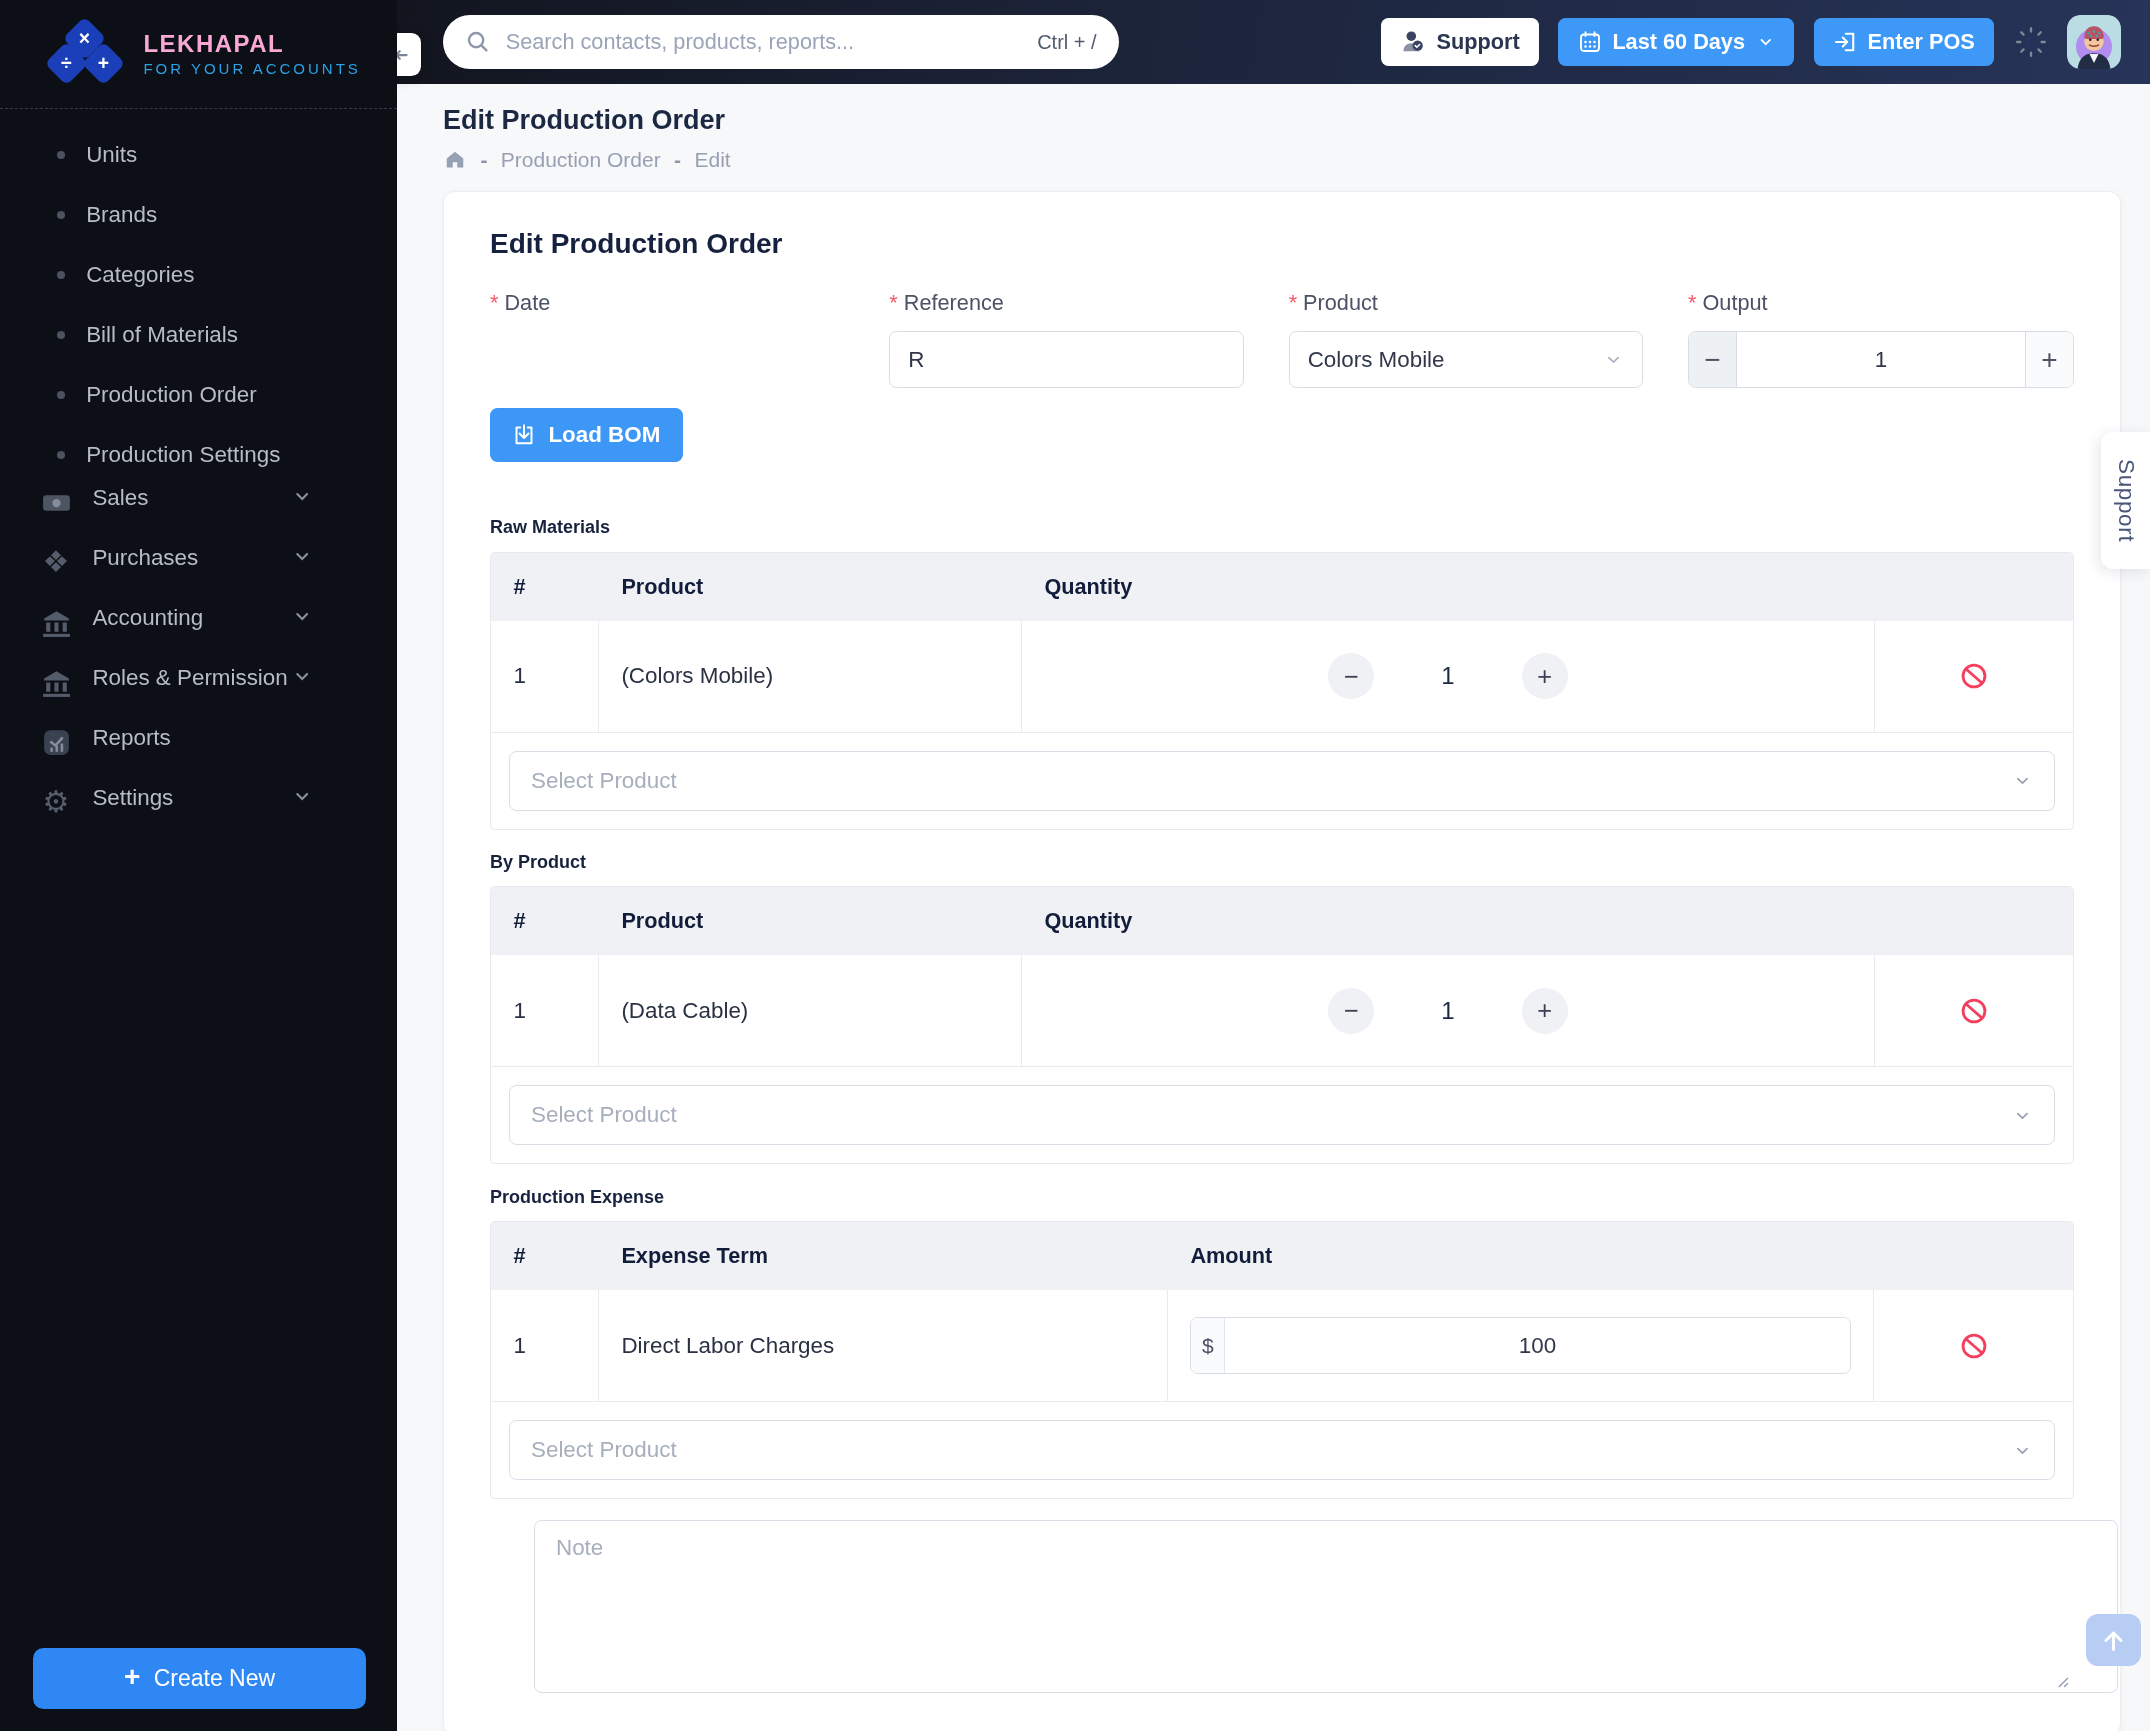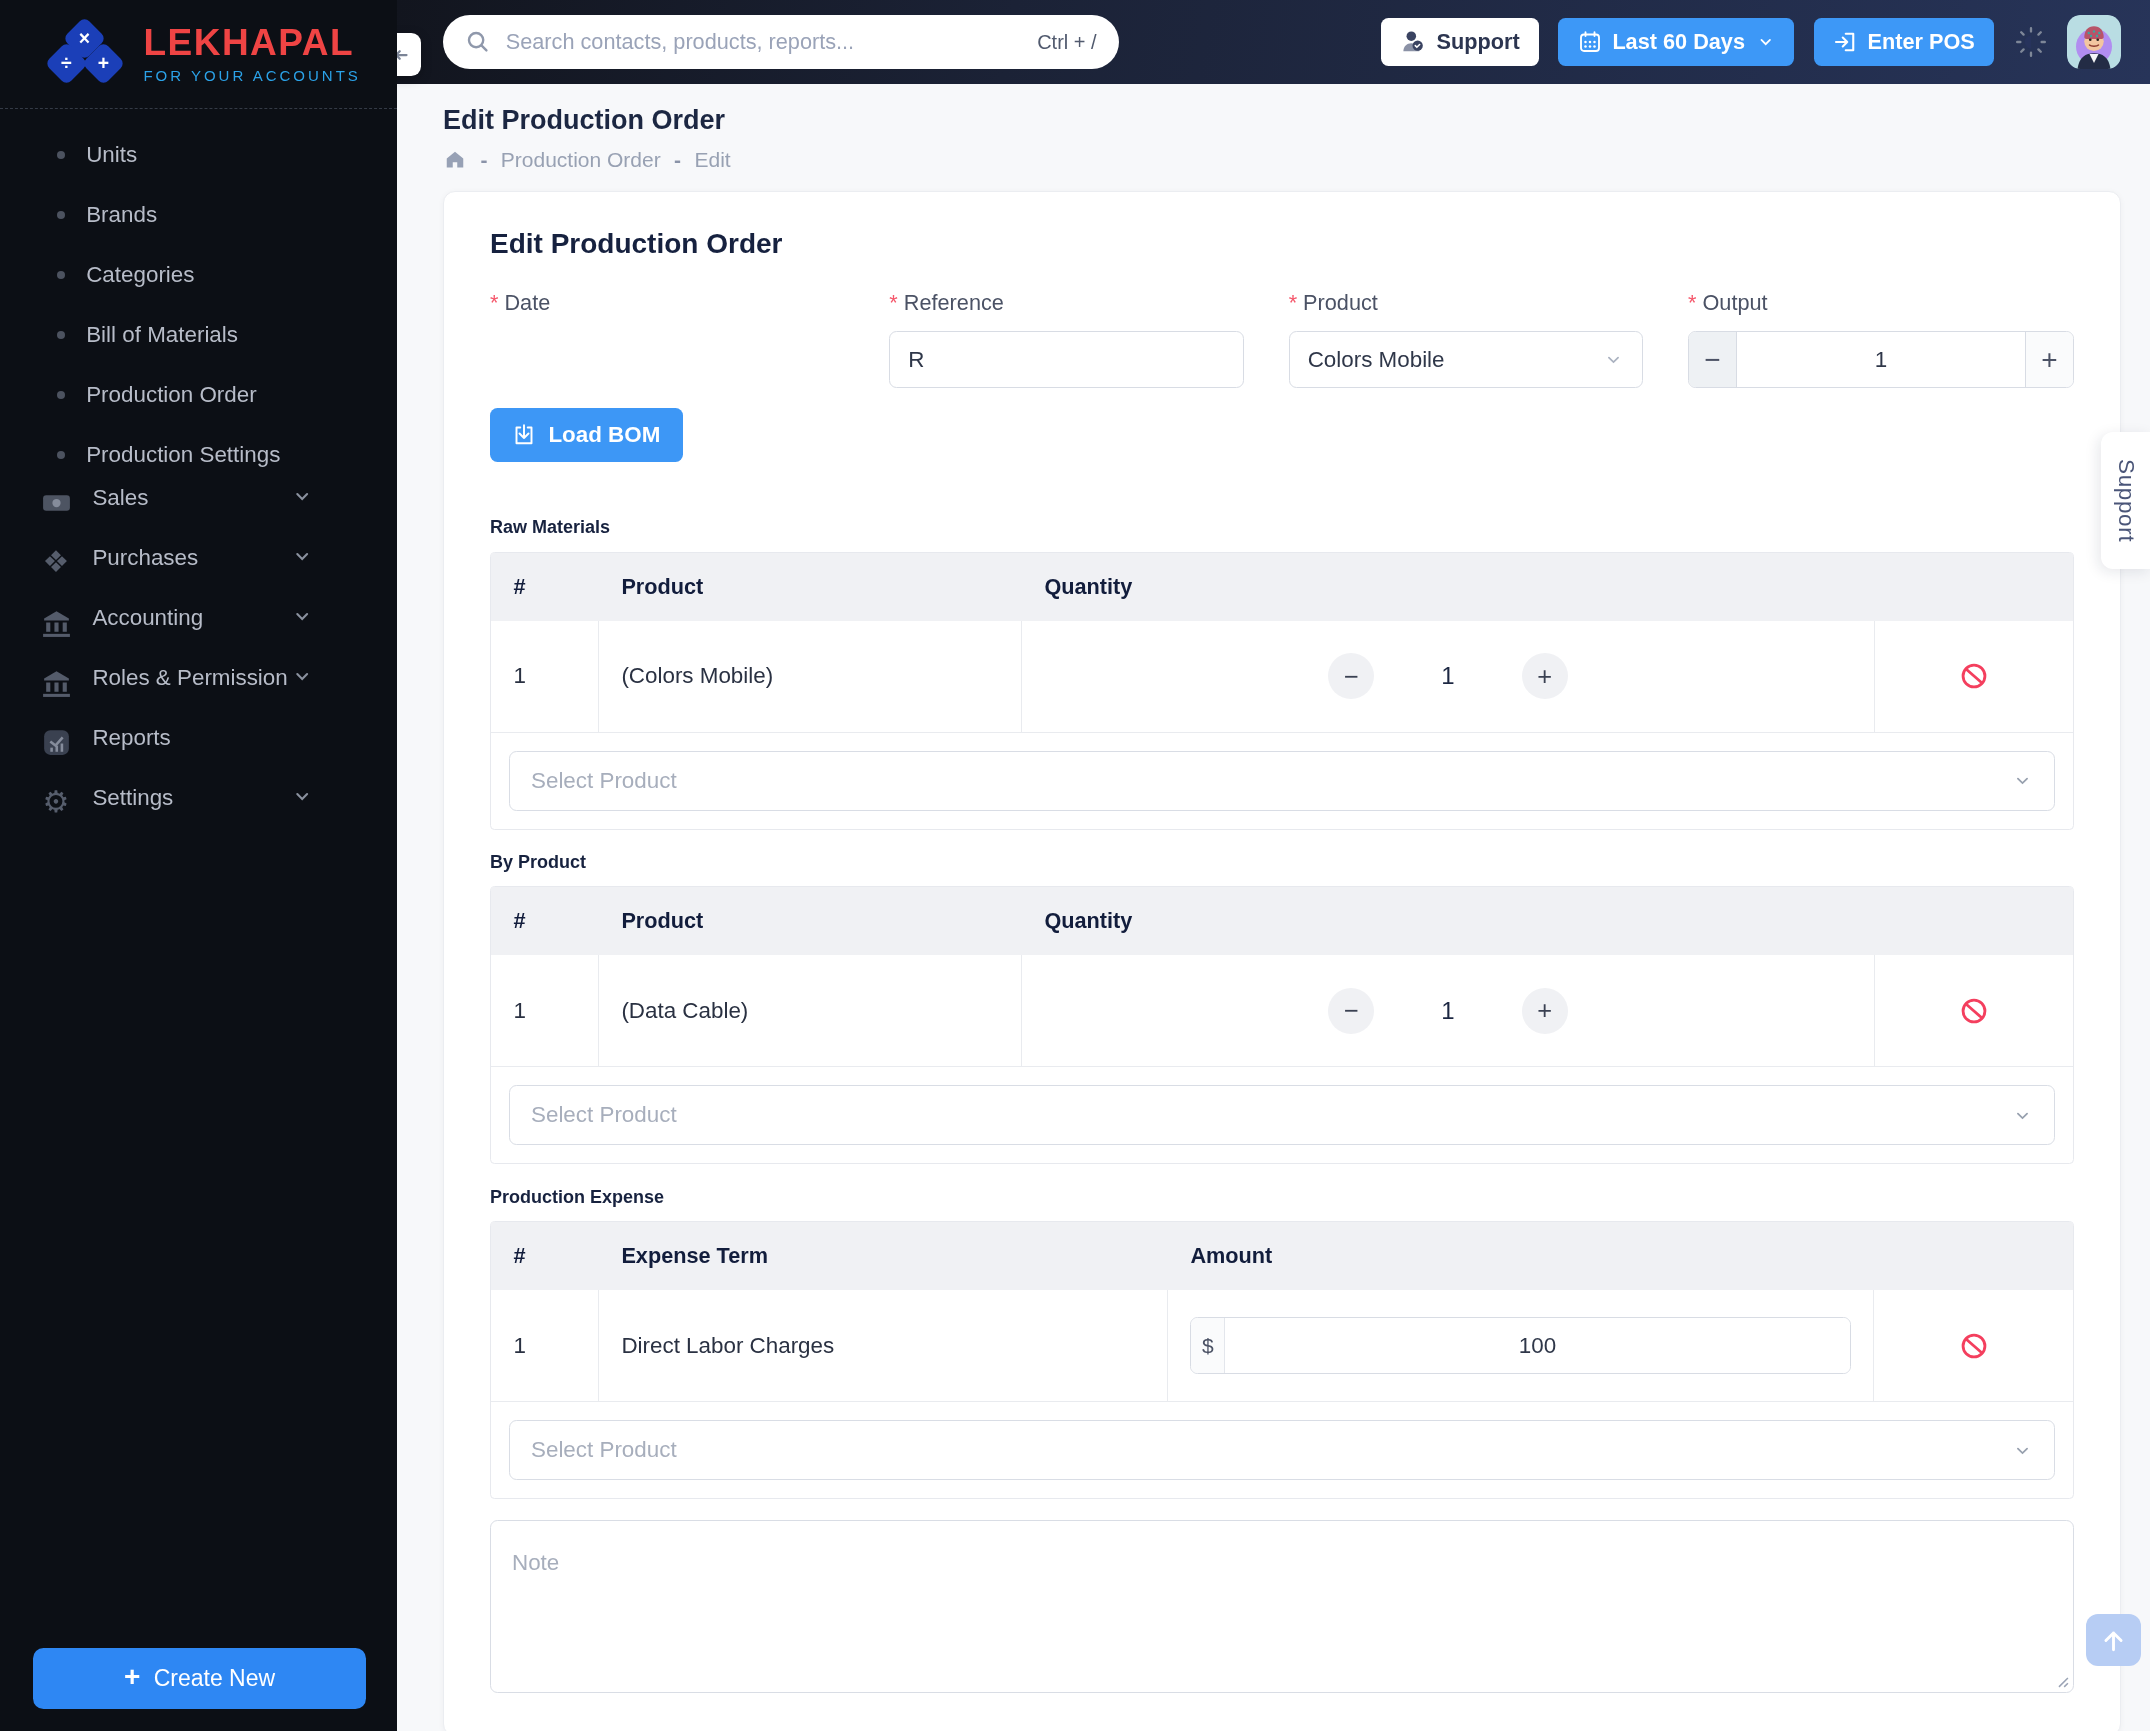--- a/index.html
+++ b/index.html
@@ -15,21 +15,21 @@
   }
   .logo-row { height:109px; display:flex; align-items:center; gap:19.4px; padding-left:46px;
     border-bottom:1.5px dashed #343a46; }
   .logo-mark { position:relative; width:78px; height:69px; flex:0 0 auto; }
   .diamond { position:absolute; width:31px; height:31px; background:#1b3fb8; border-radius:6.7px;
     transform:rotate(45deg); display:flex; align-items:center; justify-content:center; }
   .diamond span { transform:rotate(-45deg); color:#fff; font-size:19.4px; font-weight:bold; line-height:1; }
   .d-top { left:23px; top:3px; }
   .d-left { left:4.5px; top:28px; }
   .d-right { left:42px; top:28px; }
-  .brand-name { color:#ef4444; font-size:37px; font-weight:bold; letter-spacing:1.5px; line-height:1.05; }
+  .brand-name { color:#f9a8d4; font-size:24px; font-weight:bold; letter-spacing:1.5px; line-height:1.05; }
   .brand-tagline { color:#2ba2e8; font-size:15px; letter-spacing:3px; margin-top:4.5px; }
   .menu { padding-top:16.4px; }
   .menu-sub { height:60px; display:flex; align-items:center; gap:21px; padding-left:57px; cursor:pointer; }
   .dot { width:8.2px; height:8.2px; border-radius:50%; background:#4c525f; flex:0 0 auto; }
   .menu-sub .lbl { color:#b7bcc8; font-size:22.4px; }
   .menu-group { height:60px; display:flex; align-items:flex-start; padding:0 84px 0 39px; cursor:pointer; }
   .menu-group .gicon { width:34px; height:34px; margin-right:19.4px; display:flex; align-items:center; justify-content:center; }
   .menu-group .lbl { color:#b7bcc8; font-size:22.4px; }
   .menu-group .chev { margin-left:auto; }
   .glyph-icon { color:#565d6c; font-size:30px; line-height:1; }
@@ -124,22 +124,22 @@
     display:flex; align-items:center; justify-content:center; font-size:21px; color:#4b5265; }
   .amount-group input { flex:1; border:none; outline:none; text-align:center; font-size:22.4px; color:#2f3749;
     font-family:inherit; min-width:0; }
   .select-row {
     margin:18px 18px 0; height:60px; border:1.5px solid #d9dde5; border-radius:7.5px;
     display:flex; align-items:center; justify-content:space-between; padding:0 21px; cursor:pointer; background:#fff;
   }
   .select-row .ph { font-size:22.4px; color:#a7aebc; }
   .note-wrap { position:relative; margin-top:21px; }
   .note-wrap textarea {
-    width:100%; height:173px; border:1.5px solid #d9dde5; border-radius:7.5px; padding:29px 21px;
-    font-size:22.4px; color:#2a3142; font-family:inherit; resize:none; outline:none; display:block;
+    width:100%; height:173px; border:1.5px solid #d9dde5; border-radius:7.5px; padding:14px 21px;
+    font-size:22.4px; color:#2a3142; font-family:inherit; resize:none; outline:none; display:block;margin-left:44px;
   }
   .note-wrap textarea::placeholder { color:#a7aebc; }
   .resize-handle { position:absolute; right:4.5px; bottom:4.5px; }
   
   .support-tab {
     position:absolute; right:0; top:432px; background:#fff; border-radius:12px 0 0 12px;
     box-shadow:-3px 3px 13.4px rgba(20,30,60,.10); padding:27px 12px; writing-mode:vertical-rl;
     font-size:22.4px; color:#4a5578; letter-spacing:0.7px; cursor:pointer; z-index:6;
   }
   .scroll-top {

